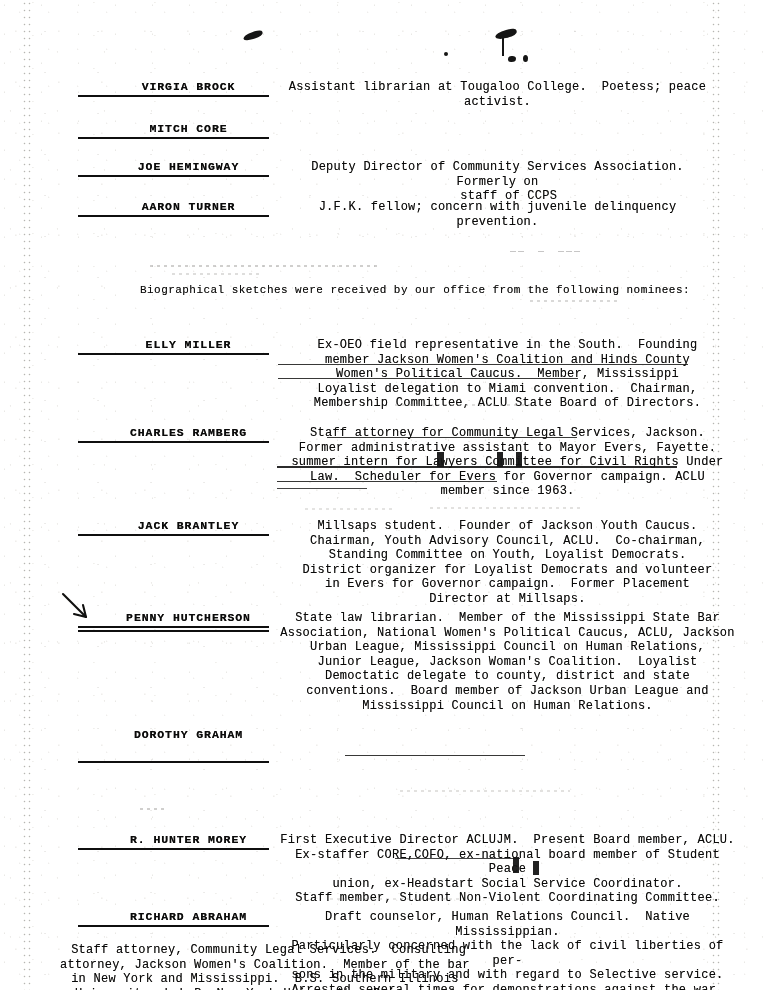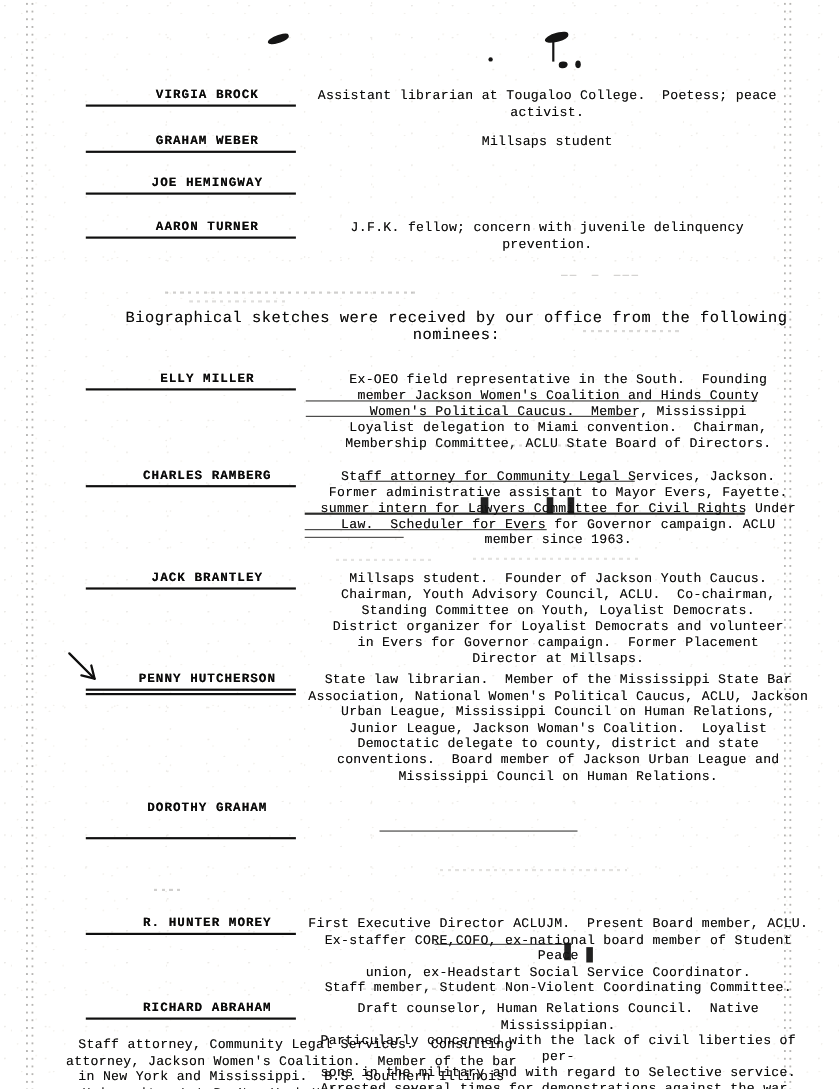--- a/index.html
+++ b/index.html
@@ -94,21 +94,21 @@
     flex: 1 1 auto;
     font-size: 12px;
     line-height: 14.6px;
     letter-spacing: .25px;
     white-space: pre-wrap;
     text-shadow: 0 0 .5px rgba(0,0,0,.45);
   }
 
   .note {
     position: absolute;
-    font-size: 14px;
+    font-size: 11px;
     letter-spacing: .45px;
     line-height: 15px;
     text-shadow: 0 0 .5px rgba(0,0,0,.45);
   }
 
   
   .arrow { position: absolute; }
 
   
   .ghost {
@@ -155,31 +155,32 @@
     <div class="entry" style="left:60px;top:80px;width:660px;">
       <div class="name-cell">
         <span class="nm">VIRGIA BROCK</span>
         <span class="rule" style="top:15px;"></span>
       </div>
       <div class="body-cell">Assistant librarian at Tougaloo College.  Poetess; peace activist.</div>
     </div>
 
     <div class="entry" style="left:60px;top:122px;width:660px;">
       <div class="name-cell">
-        <span class="nm">GRAHAM WEBER</span>
-        <span class="rule" style="top:15px;"></span>
-      </div>
-      <div class="body-cell">Millsaps student</div>
+        <span class="nm">MITCH CORE</span>
+        <span class="rule" style="top:15px;"></span>
+      </div>
     </div>
 
     <div class="entry" style="left:60px;top:160px;width:660px;">
       <div class="name-cell">
         <span class="nm">JOE HEMINGWAY</span>
         <span class="rule" style="top:15px;"></span>
       </div>
+      <div class="body-cell">Deputy Director of Community Services Association.  Formerly on
+   staff of CCPS</div>
     </div>
 
     <div class="entry" style="left:60px;top:200px;width:660px;">
       <div class="name-cell">
         <span class="nm">AARON TURNER</span>
         <span class="rule" style="top:15px;"></span>
       </div>
       <div class="body-cell">J.F.K. fellow; concern with juvenile delinquency prevention.</div>
     </div>
 

